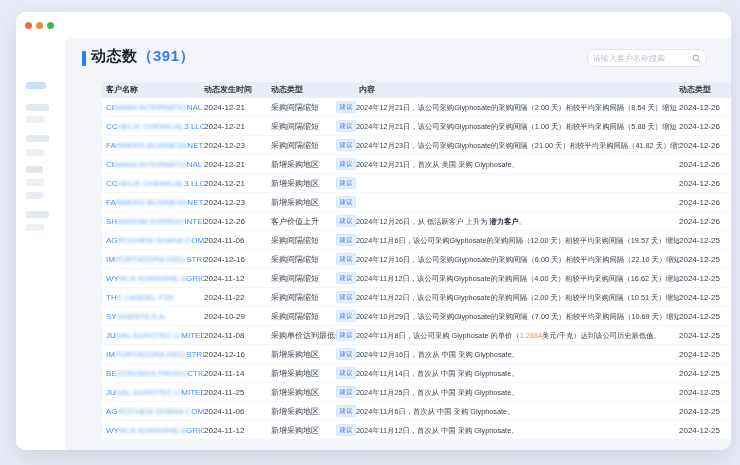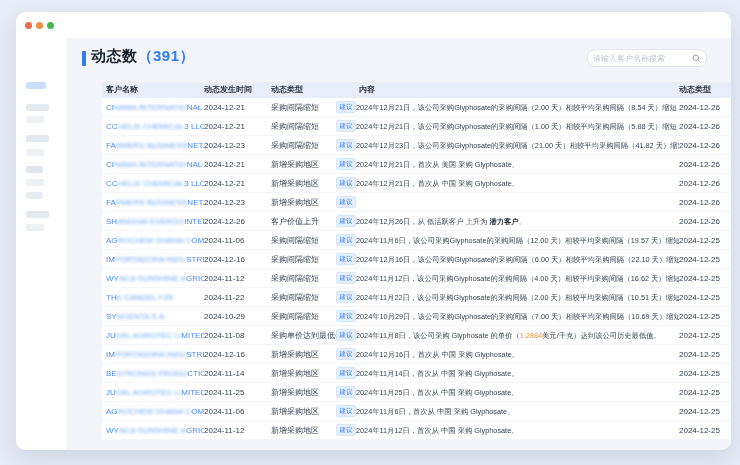--- a/index.html
+++ b/index.html
@@ -130,21 +130,20 @@
               <span class="ctext"><span>2024年12月21日，首次从 美国 采购 Glyphosate。</span></span>
             </div>
             <div class="cell">2024-12-26</div>
           </div>
           <div class="row">
             <div class="cell name"><span>CC</span><span class="blur">HELIX CHEMICAL</span><span>3 LLC</span></div>
             <div class="cell">2024-12-21</div>
             <div class="cell">新增采购地区</div>
             <div class="cell content">
               <span class="badge">建议</span>
-              <span class="ctext"><span>2024年12月21日，首次从 中国 采购 Glyphosate。</span></span>
             </div>
             <div class="cell">2024-12-26</div>
           </div>
           <div class="row">
             <div class="cell name"><span>FA</span><span class="blur">RMERS BUSINESS</span><span>NET...</span></div>
             <div class="cell">2024-12-23</div>
             <div class="cell">新增采购地区</div>
             <div class="cell content">
               <span class="badge">建议</span>
             </div>

